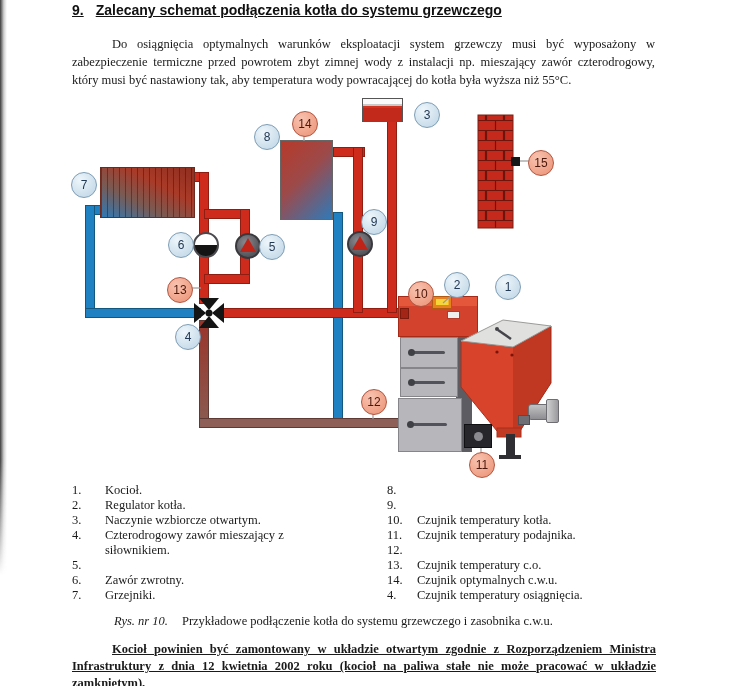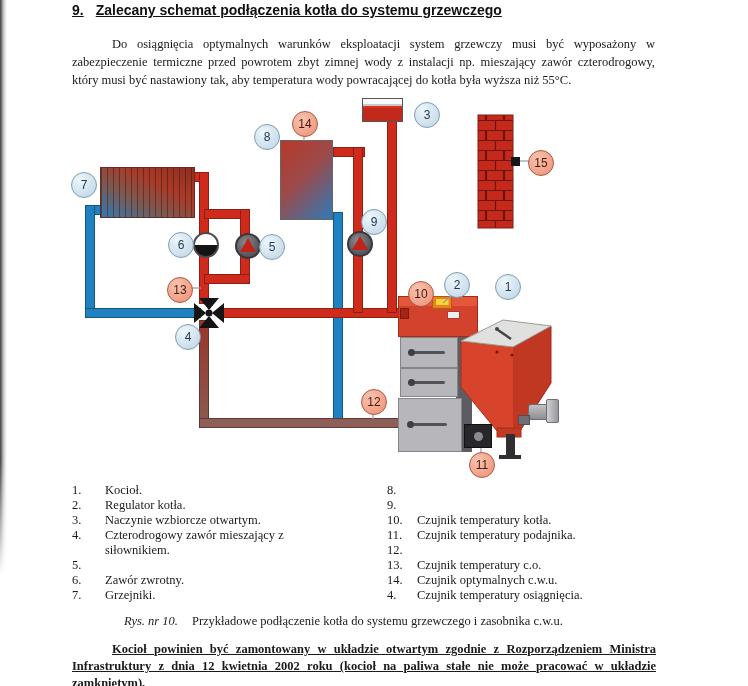--- a/index.html
+++ b/index.html
@@ -11,21 +11,21 @@
   .heading .hnum{margin-right:12px;}
   .intro{position:absolute;left:72px;top:35px;width:583px;font-size:12.5px;line-height:18px;
          text-align:justify;text-indent:40px;}
   .legend{position:absolute;left:72px;top:483px;width:560px;display:flex;font-size:12.5px;line-height:15px;}
   .legend .col-l{width:260px;}
   .legend .col-r{width:245px;margin-left:55px;}
   .li{display:flex;}
   .col-l .num{width:33px;flex-shrink:0;}
   .col-r .num{width:30px;flex-shrink:0;}
   .li .lab{flex:1;}
-  .caption{position:absolute;left:124px;top:614px;font-size:12.5px;}
+  .caption{position:absolute;left:114px;top:614px;font-size:12.5px;}
   .caption .cl{font-style:italic;}
   .caption .ct{margin-left:14px;}
   .notice{position:absolute;left:72px;top:641px;width:584px;font-size:12.5px;line-height:17px;
           font-weight:bold;text-align:justify;text-indent:40px;text-decoration:underline;}
   
   .edge{position:absolute;left:0;top:0;width:7px;height:575px;
         background:linear-gradient(to right,rgba(25,25,25,.85),rgba(120,120,120,.35) 55%,rgba(255,255,255,0));
         -webkit-mask-image:linear-gradient(to bottom,#000 80%,transparent);
         mask-image:linear-gradient(to bottom,#000 80%,transparent);}
   

